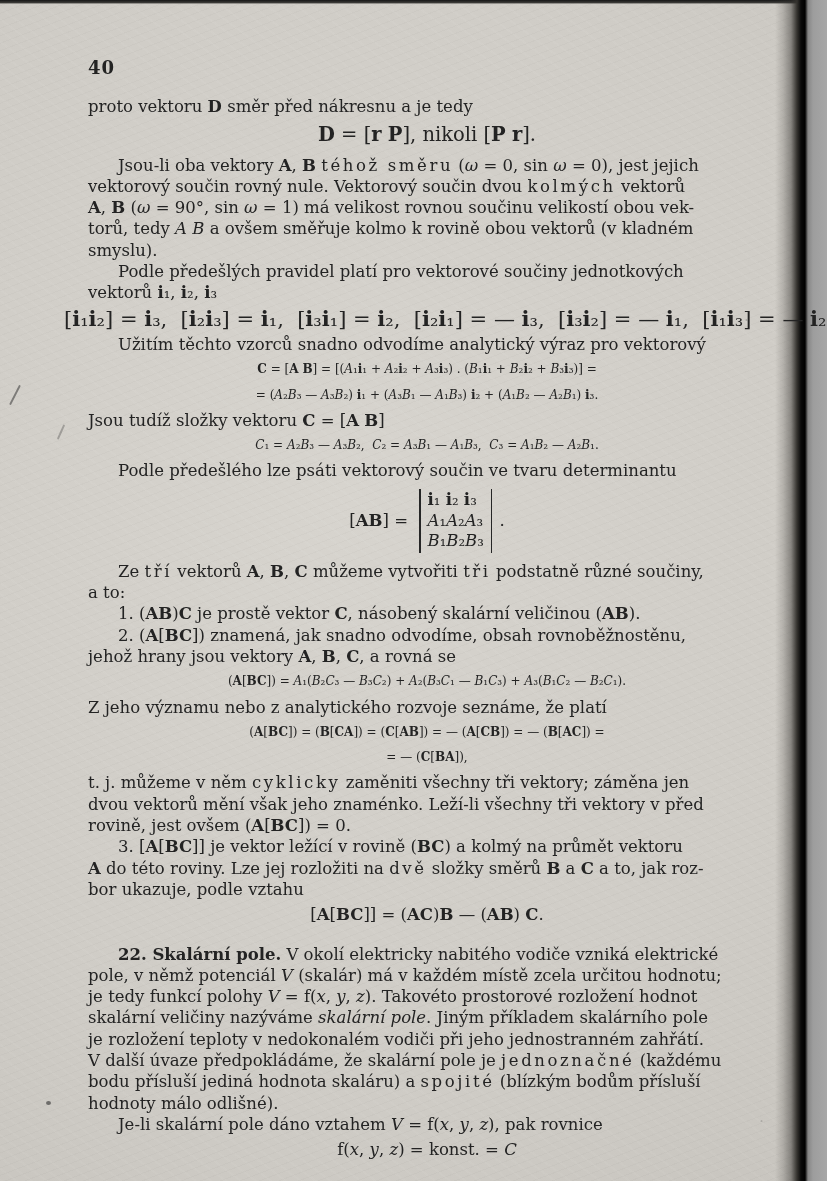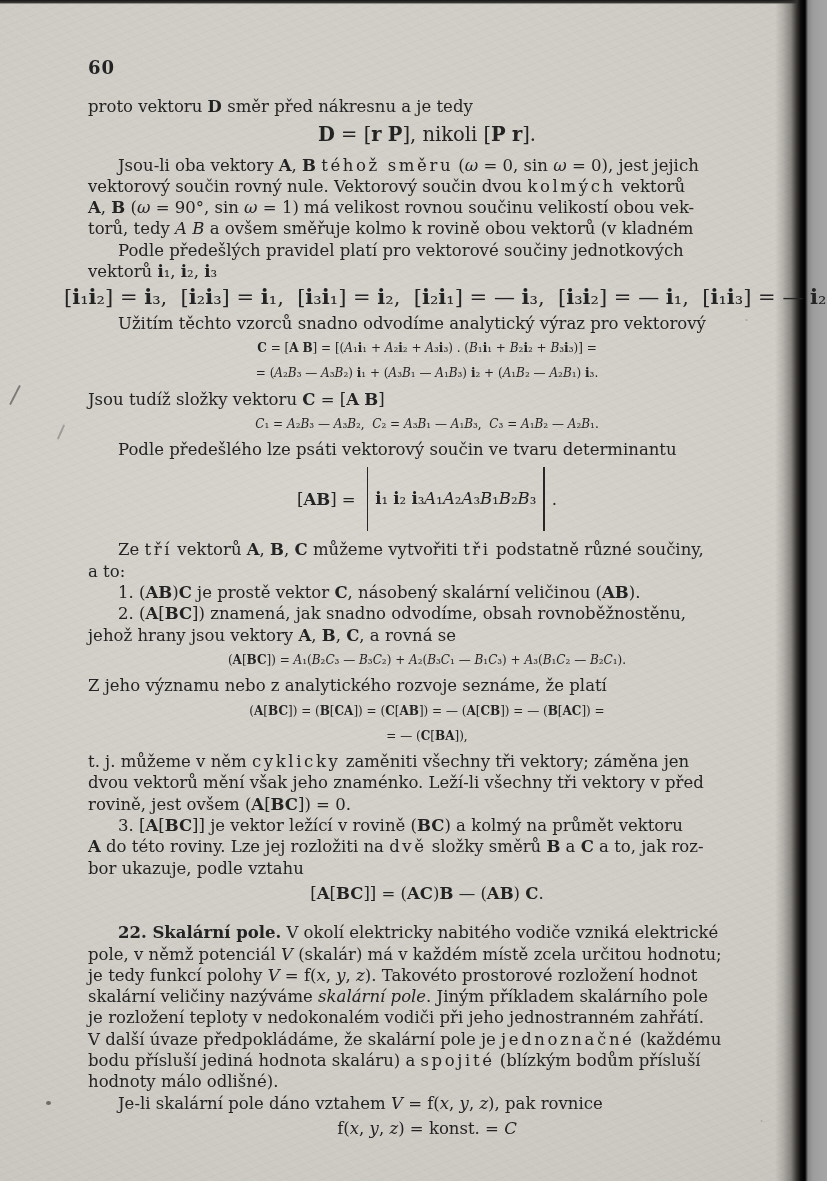--- a/index.html
+++ b/index.html
@@ -46,44 +46,45 @@
   .w{white-space:nowrap;font-size:21px;margin-left:-24px;margin-right:-24px;text-align:center;}
   .tight{white-space:nowrap;font-size:12px;}
   .mt{margin-top:18px;}
   span.f{font-weight:700;}           
   span.i{font-style:italic;}         
   span.u{font-weight:700;}           
   span.s{letter-spacing:2.6px;}      
   span.b{font-weight:700;}           
   .det{display:flex;justify-content:center;align-items:center;gap:7px;margin:7px 0 8px 0;text-indent:0;}
   .det .bar{width:1.5px;height:64px;background:#262626;}
-  .det .rows{display:flex;flex-direction:row;line-height:20.5px;text-align:left;font-size:16.5px;}
+  .det .rows{display:flex;flex-direction:column;line-height:20.5px;text-align:left;font-size:16.5px;}
   .det .lhs{margin-right:4px;}
   .slash{position:absolute;width:2px;background:rgba(55,55,55,.55);border-radius:1px;}
   .s1{left:14px;top:384px;height:22px;transform:rotate(27deg);}
   .s2{left:60px;top:424px;height:16px;transform:rotate(24deg);opacity:.6;}
   .speck{position:absolute;left:46px;top:1101px;width:5px;height:4px;border-radius:50%;
     background:rgba(45,45,45,.6);
     box-shadow:698px -783px 0 -1.5px rgba(45,45,45,.45), 247px -268px 0 -2px rgba(45,45,45,.3),
                713px 18px 0 -1.5px rgba(45,45,45,.4);}
 </style>
 </head>
 <body>
 
 <div class="page">
   <div class="edge-top"></div>
   <div class="edge-right"></div>
-  <div class="pagenum">60</div>
+  <div class="pagenum">40</div>
   <div class="col" id="text-col">
       <div class="line">proto vektoru <span class="f">D</span> směr před nákresnu a je tedy</div>
       <div class="line eq big"><span class="f">D</span> = [<span class="f">r</span> <span class="f">P</span>], nikoli [<span class="f">P</span> <span class="f">r</span>].</div>
       <div class="line ind">Jsou-li oba vektory <span class="f">A</span>, <span class="f">B</span> <span class="s">téhož směru</span> (<span class="i">ω</span> = 0, sin <span class="i">ω</span> = 0), jest jejich</div>
       <div class="line">vektorový součin rovný nule. Vektorový součin dvou <span class="s">kolmých</span> vektorů</div>
       <div class="line"><span class="f">A</span>, <span class="f">B</span> (<span class="i">ω</span> = 90°, sin <span class="i">ω</span> = 1) má velikost rovnou součinu velikostí obou vek-</div>
       <div class="line">torů, tedy <span class="i">A B</span> a ovšem směřuje kolmo k rovině obou vektorů (v kladném</div>
+      <div class="line">smyslu).</div>
       <div class="line ind">Podle předešlých pravidel platí pro vektorové součiny jednotkových</div>
       <div class="line">vektorů <span class="u">i</span>₁, <span class="u">i</span>₂, <span class="u">i</span>₃</div>
       <div class="line eq w">[<span class="u">i</span>₁<span class="u">i</span>₂] = <span class="u">i</span>₃,&nbsp; [<span class="u">i</span>₂<span class="u">i</span>₃] = <span class="u">i</span>₁,&nbsp; [<span class="u">i</span>₃<span class="u">i</span>₁] = <span class="u">i</span>₂,&nbsp; [<span class="u">i</span>₂<span class="u">i</span>₁] = — <span class="u">i</span>₃,&nbsp; [<span class="u">i</span>₃<span class="u">i</span>₂] = — <span class="u">i</span>₁,&nbsp; [<span class="u">i</span>₁<span class="u">i</span>₃] = — <span class="u">i</span>₂.</div>
       <div class="line ind">Užitím těchto vzorců snadno odvodíme analytický výraz pro vektorový</div>
       <div class="line eq tight"><span class="f">C</span> = [<span class="f">A</span> <span class="f">B</span>] = [(<span class="i">A</span>₁<span class="u">i</span>₁ + <span class="i">A</span>₂<span class="u">i</span>₂ + <span class="i">A</span>₃<span class="u">i</span>₃) . (<span class="i">B</span>₁<span class="u">i</span>₁ + <span class="i">B</span>₂<span class="u">i</span>₂ + <span class="i">B</span>₃<span class="u">i</span>₃)] =</div>
       <div class="line eq tight">= (<span class="i">A</span>₂<span class="i">B</span>₃ — <span class="i">A</span>₃<span class="i">B</span>₂) <span class="u">i</span>₁ + (<span class="i">A</span>₃<span class="i">B</span>₁ — <span class="i">A</span>₁<span class="i">B</span>₃) <span class="u">i</span>₂ + (<span class="i">A</span>₁<span class="i">B</span>₂ — <span class="i">A</span>₂<span class="i">B</span>₁) <span class="u">i</span>₃.</div>
       <div class="line">Jsou tudíž složky vektoru <span class="f">C</span> = [<span class="f">A</span> <span class="f">B</span>]</div>
       <div class="line eq tight"><span class="i">C</span>₁ = <span class="i">A</span>₂<span class="i">B</span>₃ — <span class="i">A</span>₃<span class="i">B</span>₂,&nbsp; <span class="i">C</span>₂ = <span class="i">A</span>₃<span class="i">B</span>₁ — <span class="i">A</span>₁<span class="i">B</span>₃,&nbsp; <span class="i">C</span>₃ = <span class="i">A</span>₁<span class="i">B</span>₂ — <span class="i">A</span>₂<span class="i">B</span>₁.</div>
       <div class="line ind">Podle předešlého lze psáti vektorový součin ve tvaru determinantu</div>
       <div class="det">

